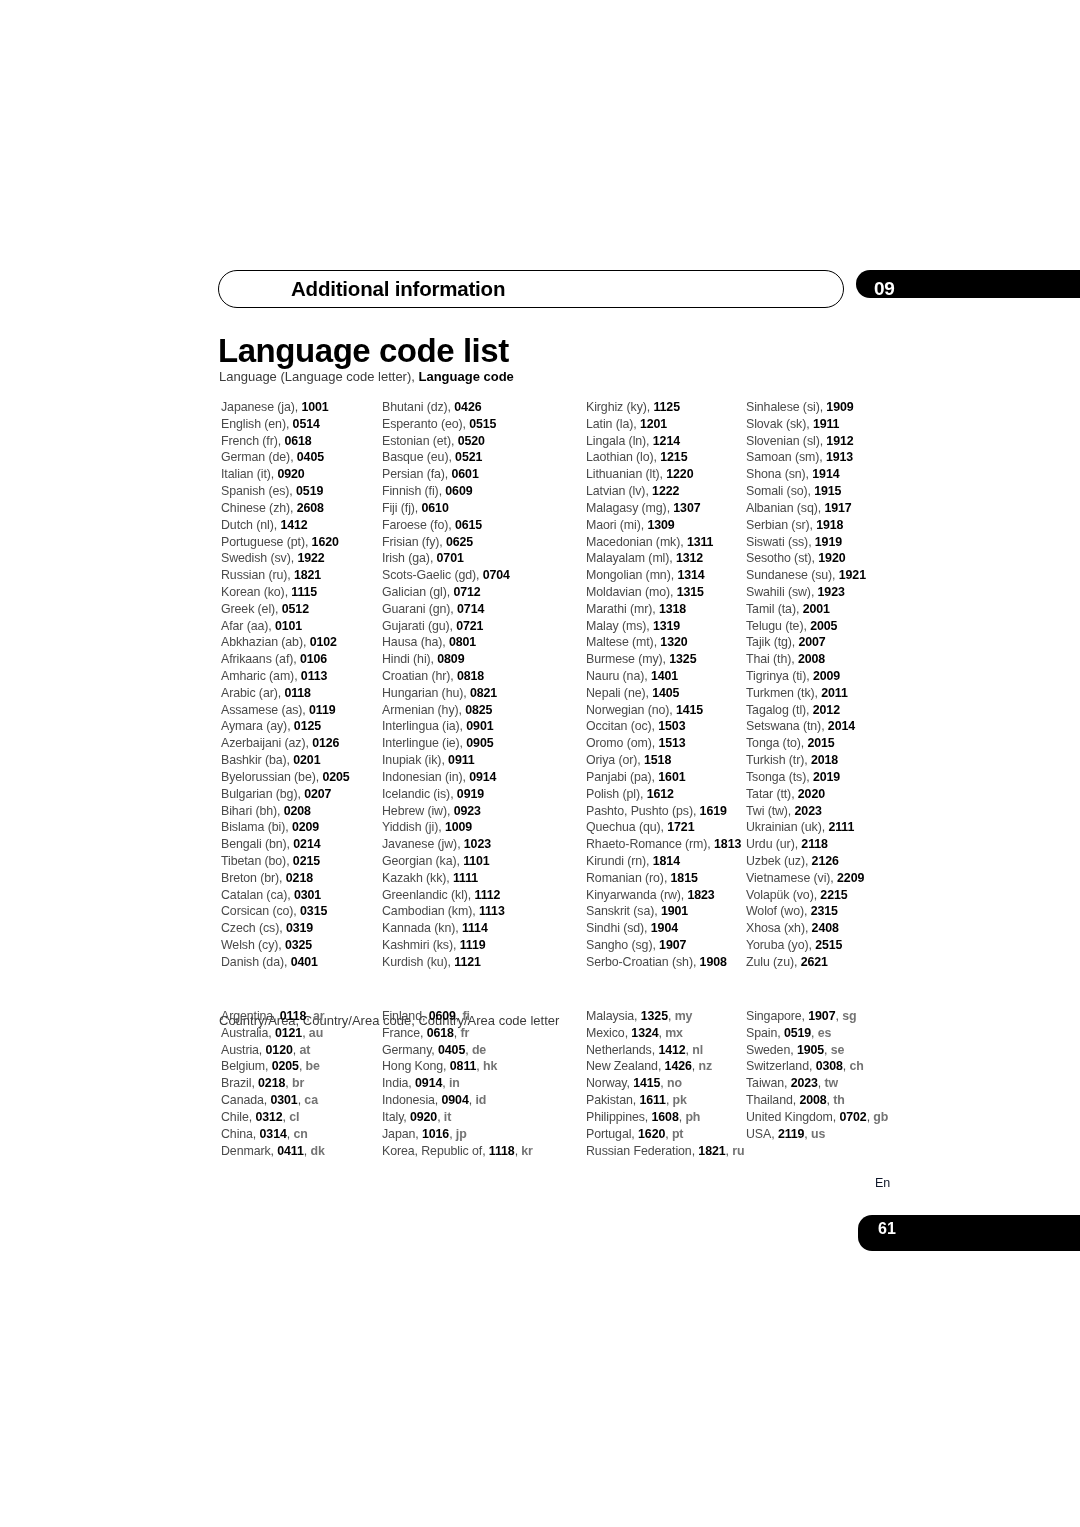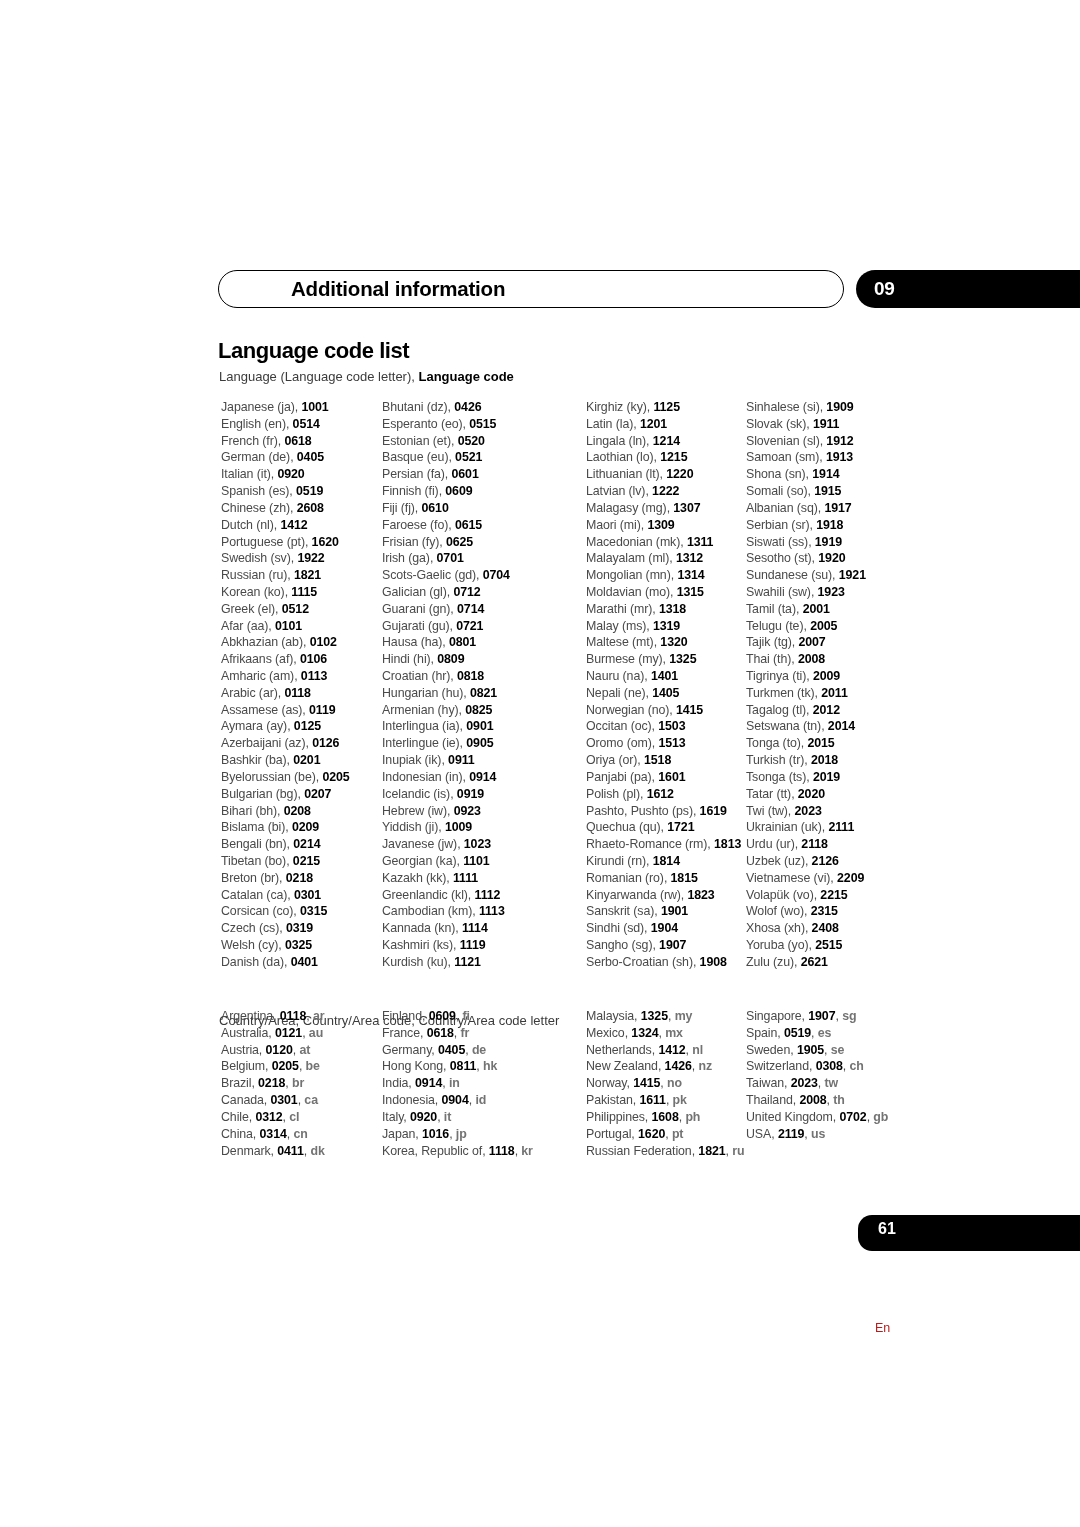--- a/index.html
+++ b/index.html
@@ -49,39 +49,39 @@
     letter-spacing: -0.2px;
     line-height: 24px;
     white-space: nowrap;
     margin-left: 48px;
   }
   .chapter-number-tab {
     position: absolute;
     left: 638px;
     top: 0;
     width: 224px;
-    height: 38px;
+    height: 28px;
     background: #000;
     border-radius: 19px 0 0 19px;
   }
   .chapter-number {
     position: absolute;
     left: 18px;
     top: 7px;
     font-size: 19px;
     font-weight: bold;
     color: #fff;
     line-height: 24px;
     letter-spacing: -0.3px;
   }
 
   
   .sec-h1 {
     position: absolute;
-    font-size: 22px;
+    font-size: 33px;
     font-weight: bold;
     letter-spacing: -0.45px;
     line-height: 28px;
     white-space: nowrap;
   }
   .sec-sub {
     position: absolute;
     font-size: 13px;
     line-height: 17px;
     color: #3b3b3b;
@@ -139,23 +139,23 @@
     left: 20px;
     top: 4px;
     font-size: 16px;
     font-weight: bold;
     color: #fff;
     line-height: 20px;
   }
   .folio-lang {
     position: absolute;
     left: 875px;
-    top: 1320px;
+    top: 1175px;
     font-size: 12.5px;
-    color: #b91c1c;
+    color: #0f172a;
     line-height: 16px;
   }
 </style>
 </head>
 <body>
 
 <div class="page">
 
   <div class="chapter-head">
     <div class="chapter-pill"></div>

